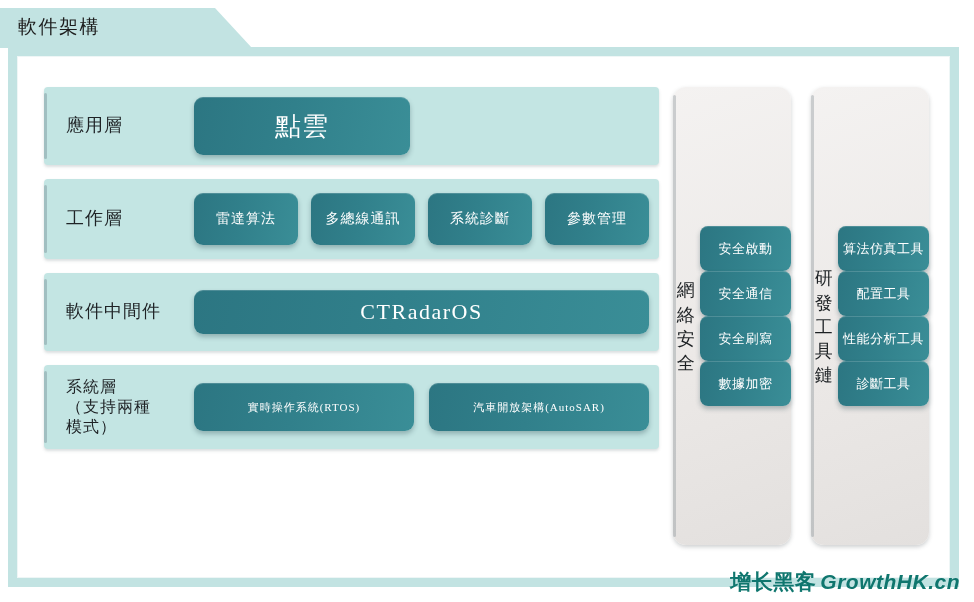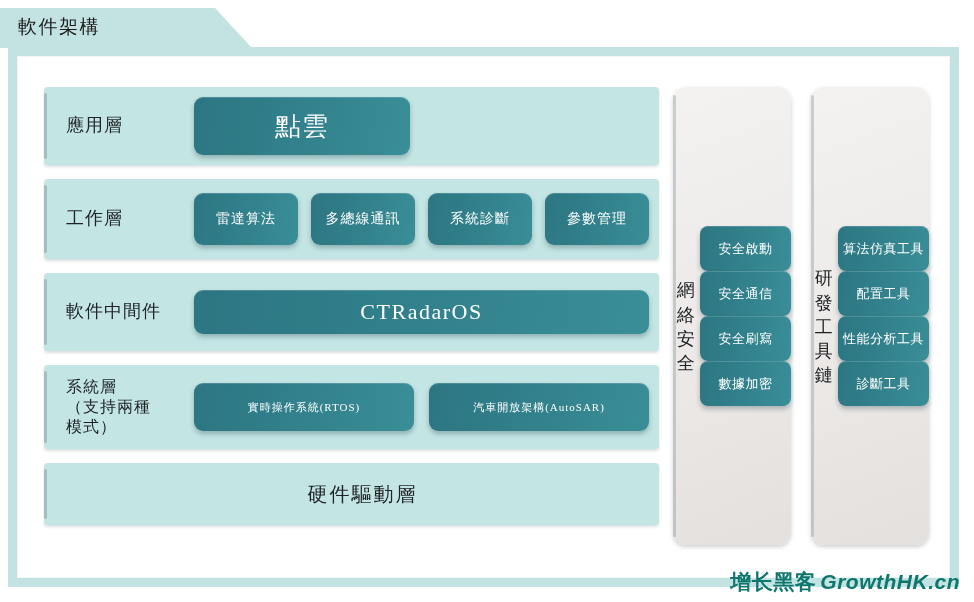--- a/index.html
+++ b/index.html
@@ -248,23 +248,20 @@
         <div class="layer-row" id="row-sys">
           <div class="layer-label">系統層
 （支持兩種
 模式）</div>
           <div class="layer-boxes">
             <div class="tbox">實時操作系統(RTOS)</div>
             <div class="tbox">汽車開放架構(AutoSAR)</div>
           </div>
         </div>
 
-        <div class="layer-row" id="row-hw">
-          <div id="hw-label" class="layer-label">硬件驅動層</div>
-        </div>
 
       </div>
 
       <div class="side-col" id="col-security">
         <div class="side-title">網絡
 安全</div>
         <div class="side-items">
           <div class="tbox">安全啟動</div>
           <div class="tbox">安全通信</div>
           <div class="tbox">安全刷寫</div>

